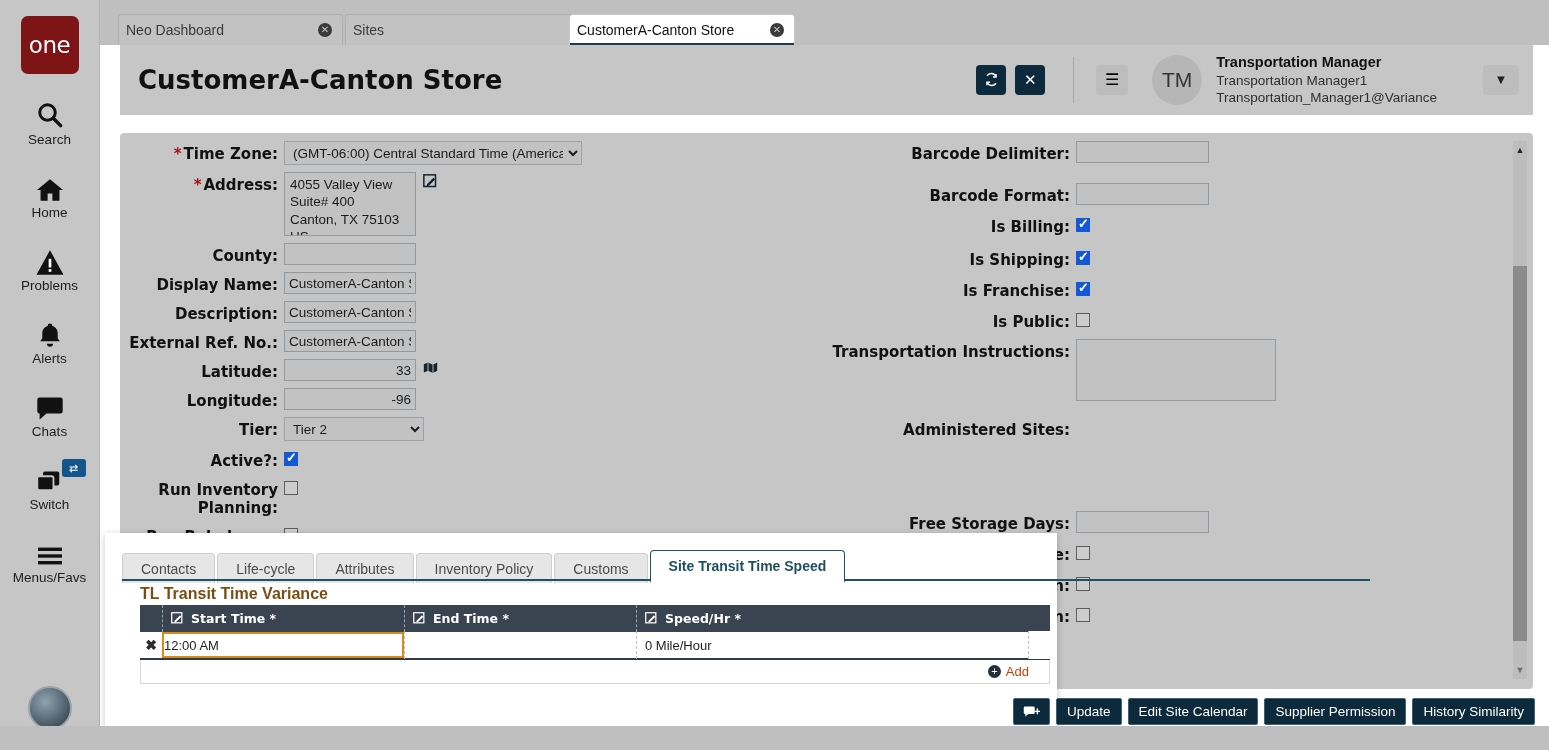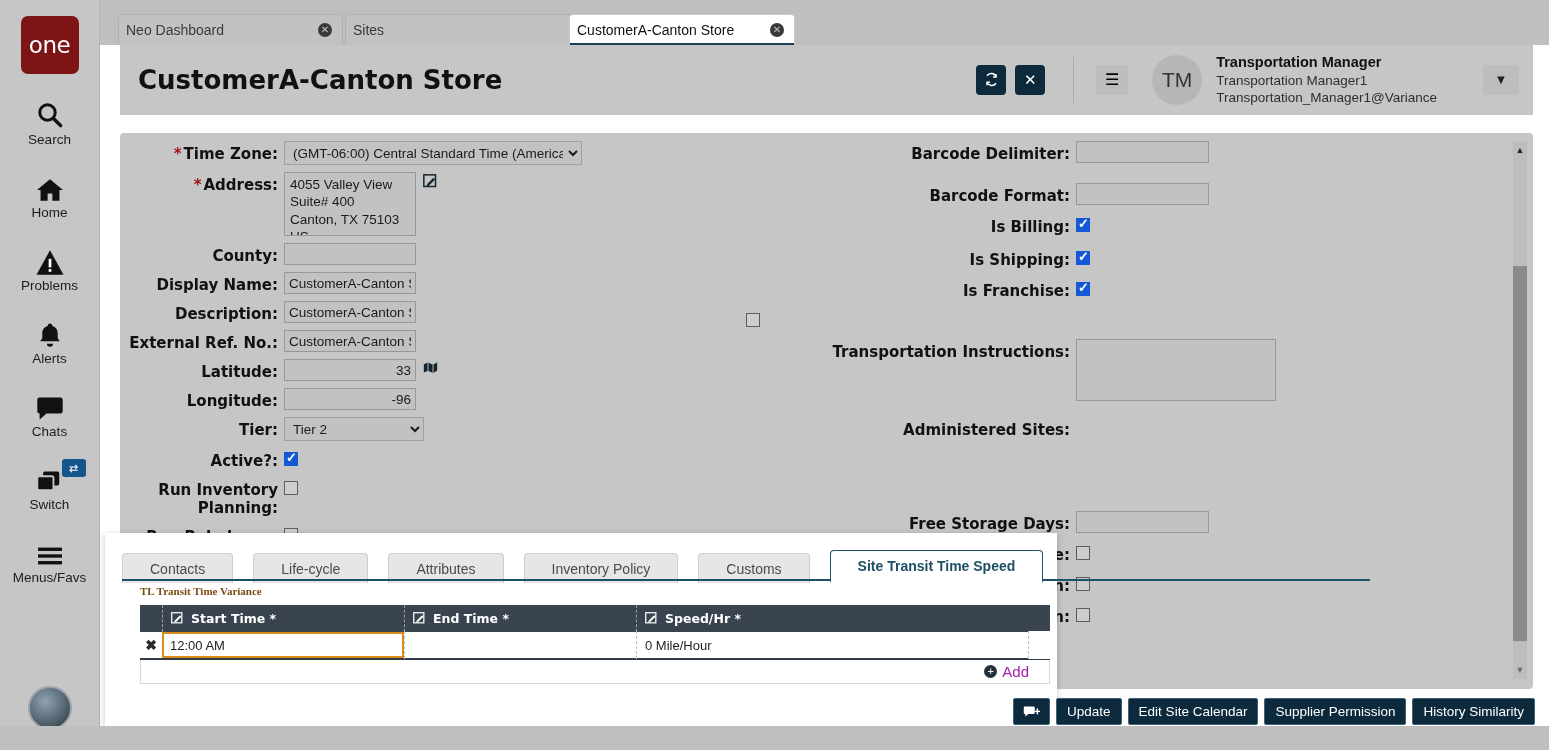--- a/index.html
+++ b/index.html
@@ -157,36 +157,36 @@
   .icon-btn { margin-left: 7px; cursor: pointer; color: #15242e; font-size: 14px; padding-top: 2px; }
 
   
   .overlay {
     position: absolute; left: 105px; top: 533px; width: 952px; height: 193px;
     background: #ffffff;
     box-shadow: 0 2px 7px rgba(0,0,0,0.22);
   }
   .subtabs { position: absolute; left: 17px; top: 17px; display: flex; align-items: flex-end; }
   .subtab {
-    height: 30px; padding: 0 27px; background: #e6e6e6;
+    height: 30px; padding: 0 18px; background: #e6e6e6;
     border: 1px solid #cfcfcf; border-bottom: none; border-radius: 4px 4px 0 0;
     font-size: 14px; color: #4a4a4a; display: flex; align-items: center;
-    margin-right: 20px; cursor: pointer;
+    margin-right: 2px; cursor: pointer;
   }
   .subtab.active {
     background: #ffffff; color: #1d4f63; font-weight: bold;
     height: 33px; border: 1px solid #1d5166; border-bottom: 2px solid #ffffff;
     position: relative; z-index: 3;
   }
   .subtab-rule {
     position: absolute; left: 17px; top: 49px; width: 1252px; height: 2px; background: #1d5166;
   }
   .grid-title {
-    position: absolute; left: 140px; top: 585px; font-size: 11px;
-    font-weight: bold; color: #7a4d12; font-family: Liberation Serif, serif;
+    position: absolute; left: 140px; top: 585px; font-size: 16px;
+    font-weight: bold; color: #7a4d12; font-family: Liberation Sans, sans-serif;
   }
 
   
   .grid { position: absolute; left: 140px; top: 605px; width: 910px; }
   .ghead {
     display: flex; background: #3a4450; color: #fff; height: 27px; align-items: center;
   }
   .gh-x { width: 22px; }
   .ghcell {
     display: flex; align-items: center; gap: 7px; height: 27px;
@@ -200,32 +200,32 @@
   }
   .grow .gh-x {
     width: 22px; text-align: center; color: #2b2b2b; font-size: 14px;
     font-weight: bold; cursor: pointer;
   }
   .gcell {
     height: 28px; display: flex; align-items: center; padding-left: 8px;
     font-size: 13px; color: #1d1d1d; border-left: 1px dashed #b9c0c6;
   }
   .gcell.editing {
-    border: 2px solid #d98c1a; background: #fff; height: 26px; padding-left: 6px;
+    border: 2px solid #d98c1a; background: #fff; height: 26px; padding-left: 0;
   }
   .gfoot {
     display: flex; align-items: center; justify-content: flex-end;
     height: 24px; background: #fff; border: 1px solid #d8d8d8; border-top: none;
     padding-right: 20px; gap: 5px;
   }
   .add-dot {
     width: 13px; height: 13px; border-radius: 50%; background: #22303c;
     color: #fff; font-size: 11px; line-height: 12px; text-align: center;
   }
-  .add-lbl { font-size: 15px; color: #a21caf; cursor: pointer; }
+  .add-lbl { font-size: 13px; color: #c2410c; cursor: pointer; }
 
   
   .actions {
     position: absolute; right: 14px; bottom: 25px;
     display: flex; align-items: center; gap: 6px;
   }
   .act {
     background: #0d2a3d; color: #fff; border: 1px solid #3e6377;
     height: 27px; padding: 0 10px; font-size: 13.5px;
     display: flex; align-items: center; justify-content: center;
@@ -479,20 +479,21 @@
         <div class="lab"><span>Is Shipping</span>:</div>
         <div class="fld"><input type="checkbox" class="cb" checked="" style=""></div>
       </div>
 
       <div class="row" style="margin-bottom:9px;">
         <div class="lab"><span>Is Franchise</span>:</div>
         <div class="fld"><input type="checkbox" class="cb" checked="" style=""></div>
       </div>
 
       <div class="row" style="margin-bottom:8px;">
+        <div class="lab"><span>Is Public</span>:</div>
         <div class="fld"><input type="checkbox" class="cb" style=""></div>
       </div>
 
       <div class="row" style="margin-bottom:12px;">
         <div class="lab"><span>Transportation Instructions</span>:</div>
         <div class="fld"><textarea class="txt" style="width: 200px; height: 62px;"></textarea></div>
       </div>
 
       <div class="row" style="margin-bottom:72px;">
         <div class="lab"><span>Administered Sites</span>:</div>

